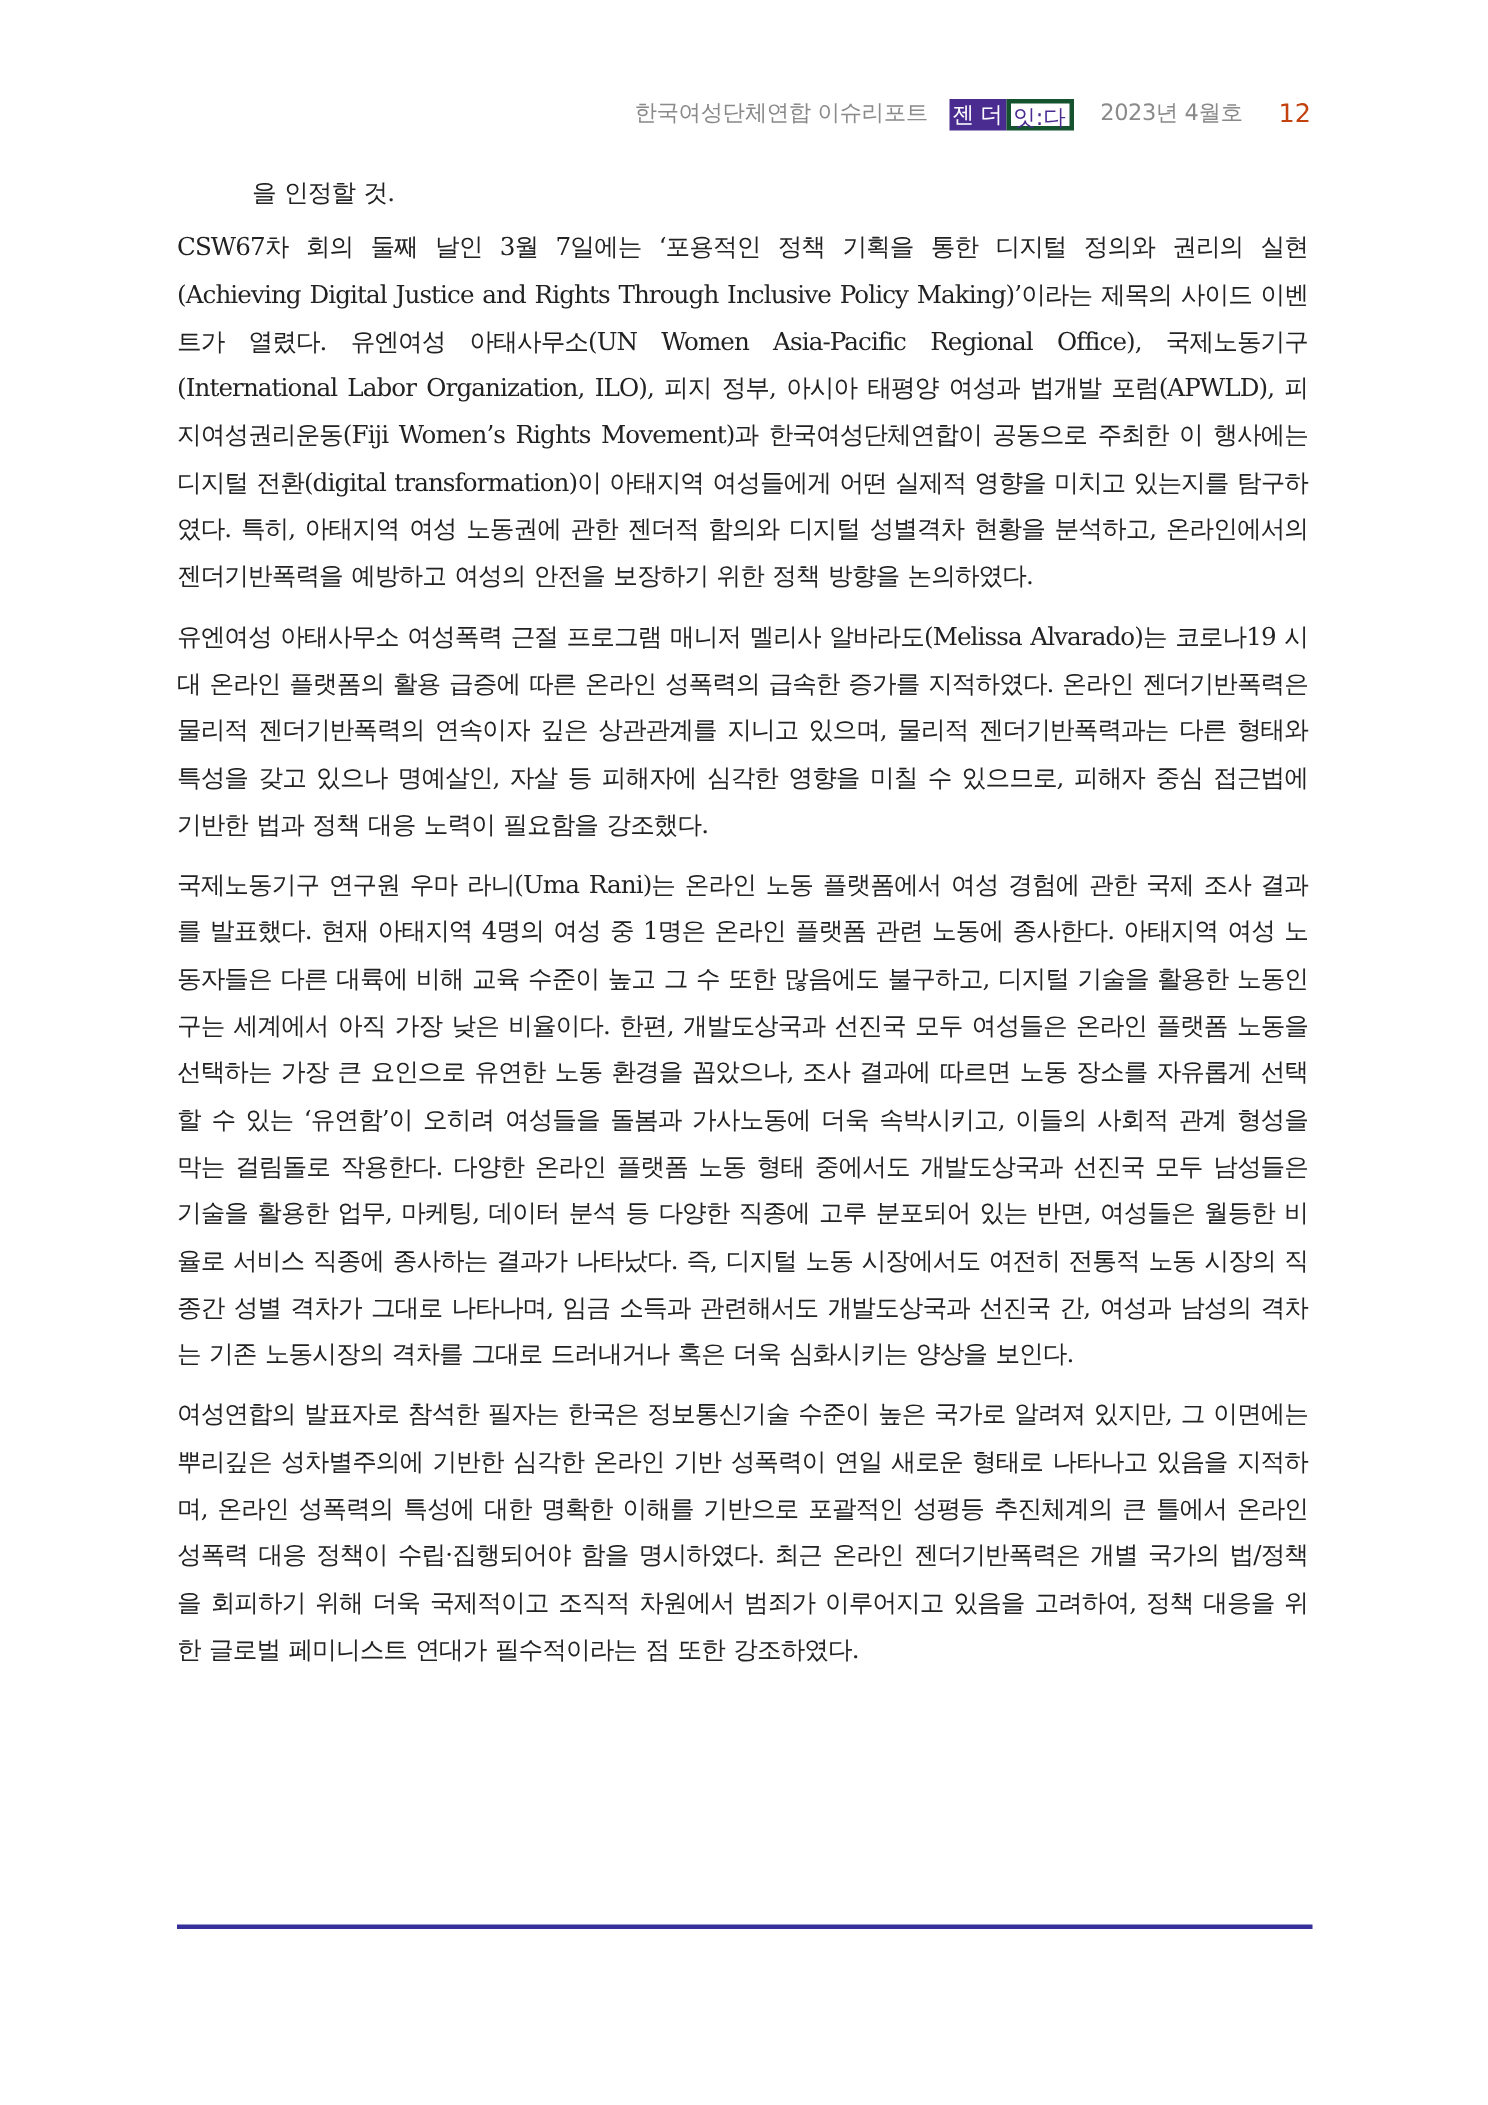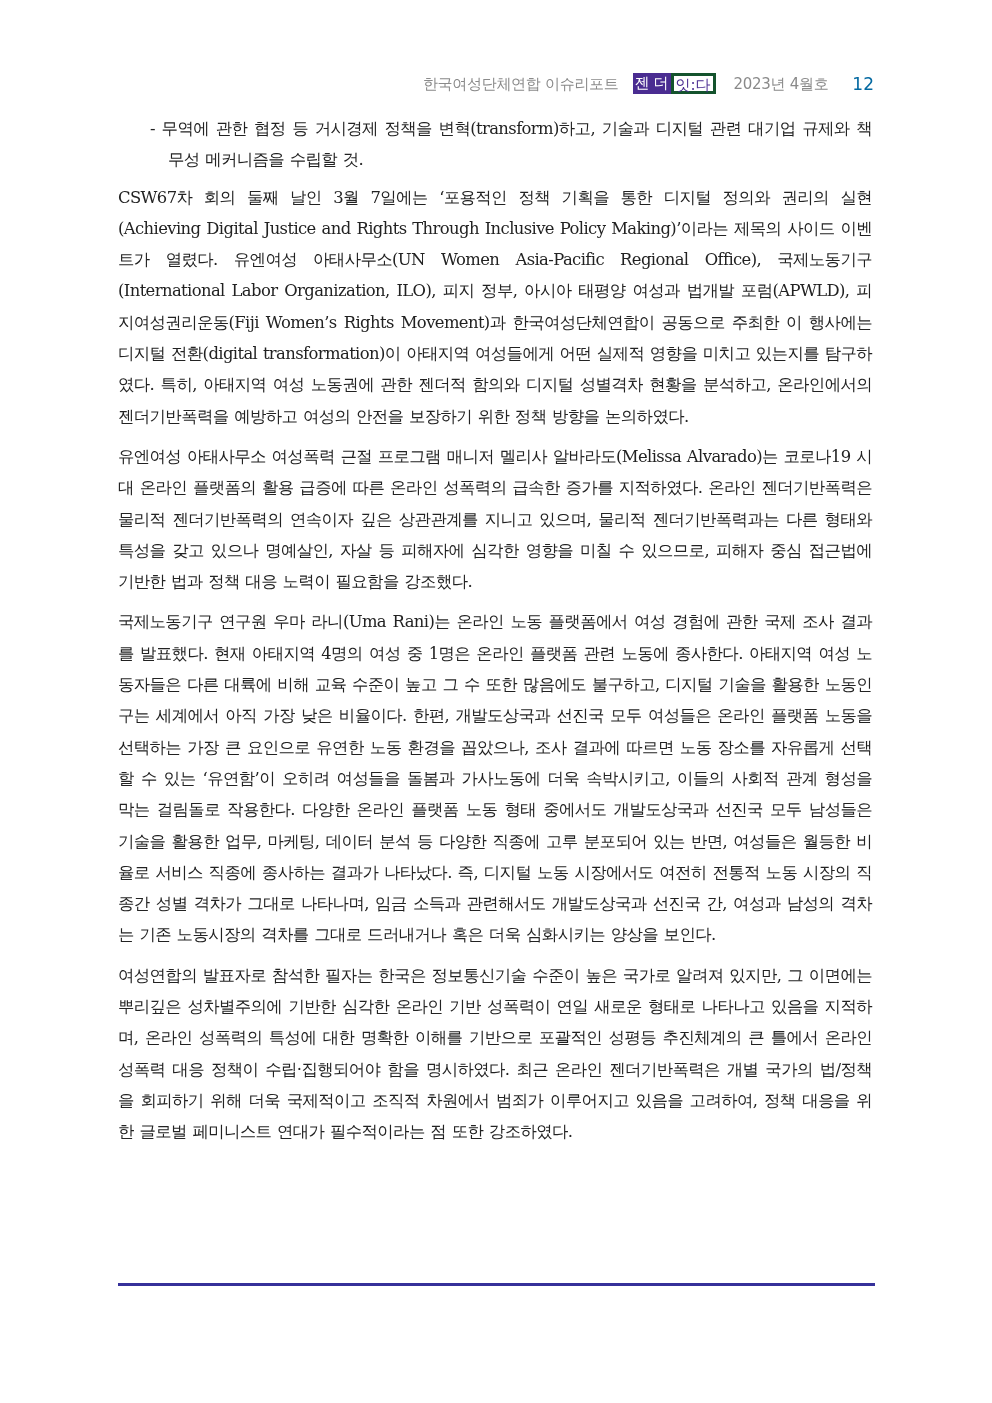--- a/index.html
+++ b/index.html
@@ -14,21 +14,21 @@
     overflow: hidden;
     font-family: "DejaVu Serif", "Liberation Serif", serif;
     color: #222222;
   }
   .header {
     position: absolute;
     top: 66px;
     right: 118px;
     height: 28px;
     display: flex;
-    align-items: flex-end;
+    align-items: flex-start;
     font-family: "DejaVu Sans", "Liberation Sans", sans-serif;
     font-size: 15px;
     color: #8a8a8a;
     white-space: nowrap;
   }
   .header .org { margin-right: 14px; letter-spacing: -0.3px; }
   .logo {
     display: inline-flex;
     align-items: stretch;
     height: 21px;
@@ -41,21 +41,21 @@
     color: #ffffff;
     padding: 0 2px;
   }
   .logo .outlined {
     border: 3px solid #14532d;
     color: #4a2c91;
     padding: 0 2px;
     line-height: 19px;
   }
   .header .issue { margin-right: 24px; letter-spacing: -0.3px; }
-  .header .page-num { color: #0369a1; font-size: 17px; }
+  .header .page-num { color: #c2410c; font-size: 17px; }
 
   .content {
     position: absolute;
     top: 113px;
     left: 118px;
     width: 754px;
     font-size: 16.4px;
     line-height: 31.3px;
     letter-spacing: -0.6px;
     word-spacing: 1px;
@@ -91,20 +91,20 @@
   <span class="logo">
     <span class="filled">젠</span>
     <span class="filled">더</span>
     <span class="outlined">잇:다</span>
   </span>
   <span class="issue">2023년 4월호</span>
   <span class="page-num">12</span>
 </div>
 
 <div class="content">
-  <p class="bullet">- 무역에 관한 협정 등 거시경제 정책을 변혁(transform)하고, 기술과 디지털 관련 대기업 규제와 책무성 메커니즘을 수립할 것.</p>
+  <p class="indent-line">을 인정할 것.</p>
   <p>CSW67차 회의 둘째 날인 3월 7일에는 ‘포용적인 정책 기획을 통한 디지털 정의와 권리의 실현 (Achieving Digital Justice and Rights Through Inclusive Policy Making)’이라는 제목의 사이드 이벤트가 열렸다. 유엔여성 아태사무소(UN Women Asia-Pacific Regional Office), 국제노동기구(International Labor Organization, ILO), 피지 정부, 아시아 태평양 여성과 법개발 포럼(APWLD), 피지여성권리운동(Fiji Women’s Rights Movement)과 한국여성단체연합이 공동으로 주최한 이 행사에는 디지털 전환(digital transformation)이 아태지역 여성들에게 어떤 실제적 영향을 미치고 있는지를 탐구하였다. 특히, 아태지역 여성 노동권에 관한 젠더적 함의와 디지털 성별격차 현황을 분석하고, 온라인에서의 젠더기반폭력을 예방하고 여성의 안전을 보장하기 위한 정책 방향을 논의하였다.</p>
   <p>유엔여성 아태사무소 여성폭력 근절 프로그램 매니저 멜리사 알바라도(Melissa Alvarado)는 코로나19 시대 온라인 플랫폼의 활용 급증에 따른 온라인 성폭력의 급속한 증가를 지적하였다. 온라인 젠더기반폭력은 물리적 젠더기반폭력의 연속이자 깊은 상관관계를 지니고 있으며, 물리적 젠더기반폭력과는 다른 형태와 특성을 갖고 있으나 명예살인, 자살 등 피해자에 심각한 영향을 미칠 수 있으므로, 피해자 중심 접근법에 기반한 법과 정책 대응 노력이 필요함을 강조했다.</p>
   <p>국제노동기구 연구원 우마 라니(Uma Rani)는 온라인 노동 플랫폼에서 여성 경험에 관한 국제 조사 결과를 발표했다. 현재 아태지역 4명의 여성 중 1명은 온라인 플랫폼 관련 노동에 종사한다. 아태지역 여성 노동자들은 다른 대륙에 비해 교육 수준이 높고 그 수 또한 많음에도 불구하고, 디지털 기술을 활용한 노동인구는 세계에서 아직 가장 낮은 비율이다. 한편, 개발도상국과 선진국 모두 여성들은 온라인 플랫폼 노동을 선택하는 가장 큰 요인으로 유연한 노동 환경을 꼽았으나, 조사 결과에 따르면 노동 장소를 자유롭게 선택할 수 있는 ‘유연함’이 오히려 여성들을 돌봄과 가사노동에 더욱 속박시키고, 이들의 사회적 관계 형성을 막는 걸림돌로 작용한다. 다양한 온라인 플랫폼 노동 형태 중에서도 개발도상국과 선진국 모두 남성들은 기술을 활용한 업무, 마케팅, 데이터 분석 등 다양한 직종에 고루 분포되어 있는 반면, 여성들은 월등한 비율로 서비스 직종에 종사하는 결과가 나타났다. 즉, 디지털 노동 시장에서도 여전히 전통적 노동 시장의 직종간 성별 격차가 그대로 나타나며, 임금 소득과 관련해서도 개발도상국과 선진국 간, 여성과 남성의 격차는 기존 노동시장의 격차를 그대로 드러내거나 혹은 더욱 심화시키는 양상을 보인다.</p>
   <p>여성연합의 발표자로 참석한 필자는 한국은 정보통신기술 수준이 높은 국가로 알려져 있지만, 그 이면에는 뿌리깊은 성차별주의에 기반한 심각한 온라인 기반 성폭력이 연일 새로운 형태로 나타나고 있음을 지적하며, 온라인 성폭력의 특성에 대한 명확한 이해를 기반으로 포괄적인 성평등 추진체계의 큰 틀에서 온라인성폭력 대응 정책이 수립·집행되어야 함을 명시하였다. 최근 온라인 젠더기반폭력은 개별 국가의 법/정책을 회피하기 위해 더욱 국제적이고 조직적 차원에서 범죄가 이루어지고 있음을 고려하여, 정책 대응을 위한 글로벌 페미니스트 연대가 필수적이라는 점 또한 강조하였다.</p>
 </div>
 
 <div class="footer-rule"></div>
 
 </body></html>

